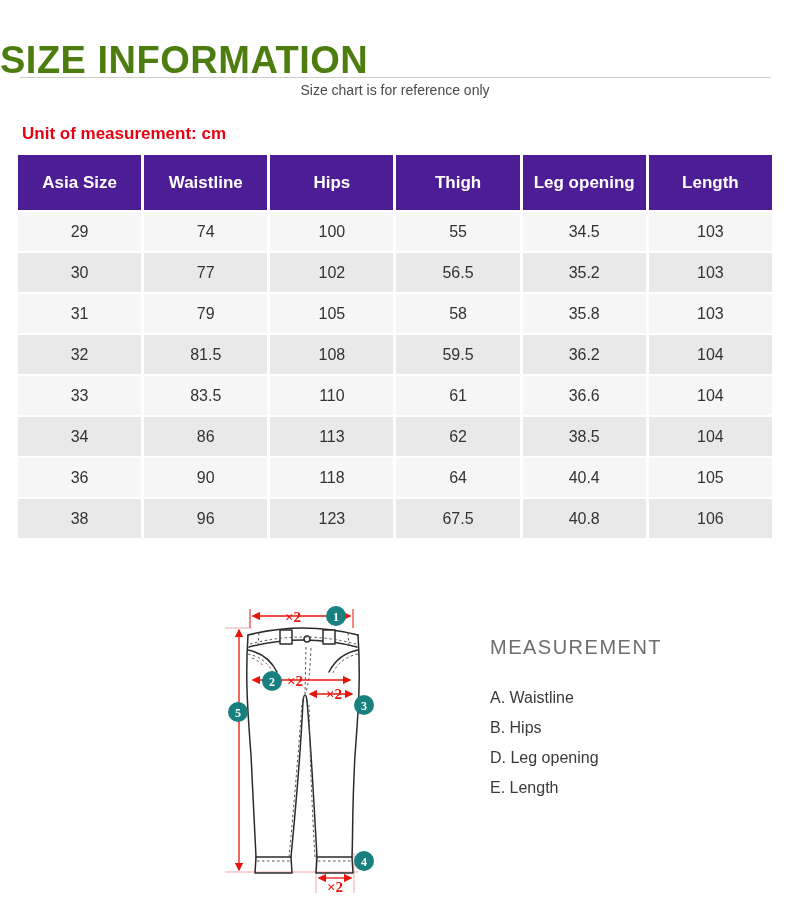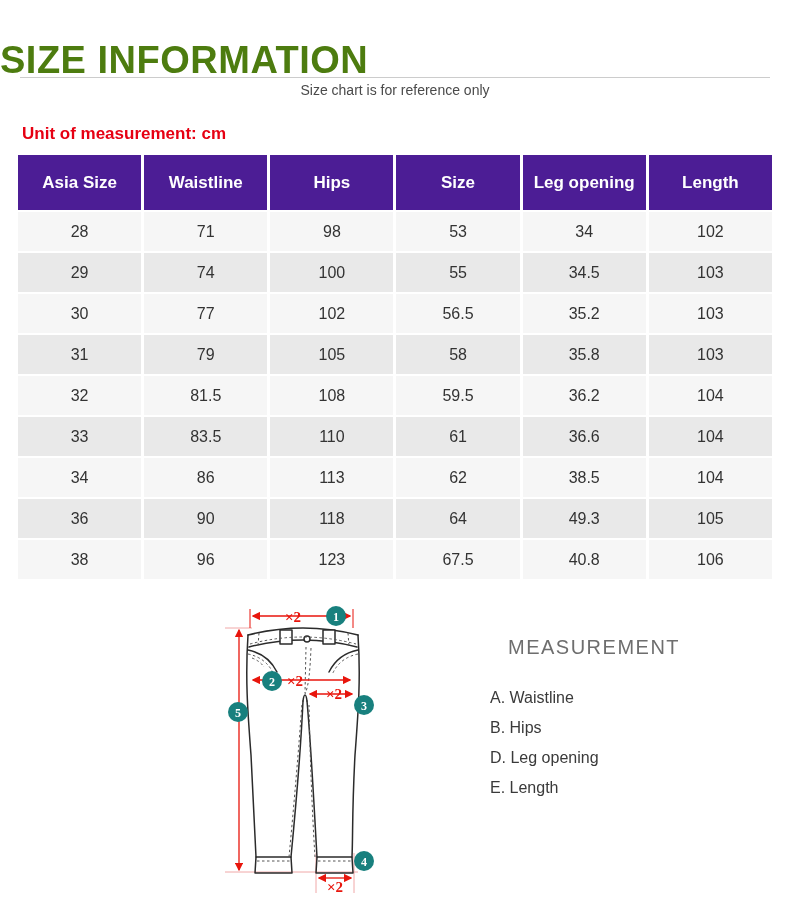--- a/index.html
+++ b/index.html
@@ -34,21 +34,21 @@
   table.size-table td {
     text-align:center; font-size:16px; color:#333333; height:39px; padding:0;
   }
   table.size-table tbody tr:nth-child(odd) td { background:#f6f6f6; }
   table.size-table tbody tr:nth-child(even) td { background:#e9e9e9; }
   .pants-diagram { position:absolute; left:190px; top:595px; }
   .measurement {
     position:absolute; left:490px; top:636px;
   }
   .measurement-heading {
-    font-size:20px; color:#6e6e6e; letter-spacing:1.5px; font-weight:400;margin-left:18px;
+    font-size:20px; color:#6e6e6e; letter-spacing:1.5px; font-weight:400;
   }
   .measurement-list { margin-top:24px; }
   .measurement-item {
     font-size:16px; color:#3a3a3a; height:30px; line-height:30px;
   }
   .svg-x2 {
     font-family:"Liberation Serif", serif; font-weight:700; font-size:15px;
     fill:#e8150c;
   }
   .svg-marker-num {
@@ -65,34 +65,26 @@
   <div class="title-rule"></div>
   <div class="page-subtitle">Size chart is for reference only</div>
   <div class="unit-note">Unit of measurement: cm</div>
 
   <table class="size-table">
     <thead>
       <tr>
         <th>Asia Size</th>
         <th>Waistline</th>
         <th>Hips</th>
-        <th>Size</th>
+        <th>Thigh</th>
         <th>Leg opening</th>
         <th>Length</th>
       </tr>
     </thead>
     <tbody>
-      <tr>
-        <td>28</td>
-        <td>71</td>
-        <td>98</td>
-        <td>53</td>
-        <td>34</td>
-        <td>102</td>
-      </tr>
       <tr>
         <td>29</td>
         <td>74</td>
         <td>100</td>
         <td>55</td>
         <td>34.5</td>
         <td>103</td>
       </tr>
       <tr>
         <td>30</td>
@@ -132,21 +124,21 @@
         <td>113</td>
         <td>62</td>
         <td>38.5</td>
         <td>104</td>
       </tr>
       <tr>
         <td>36</td>
         <td>90</td>
         <td>118</td>
         <td>64</td>
-        <td>49.3</td>
+        <td>40.4</td>
         <td>105</td>
       </tr>
       <tr>
         <td>38</td>
         <td>96</td>
         <td>123</td>
         <td>67.5</td>
         <td>40.8</td>
         <td>106</td>
       </tr>

